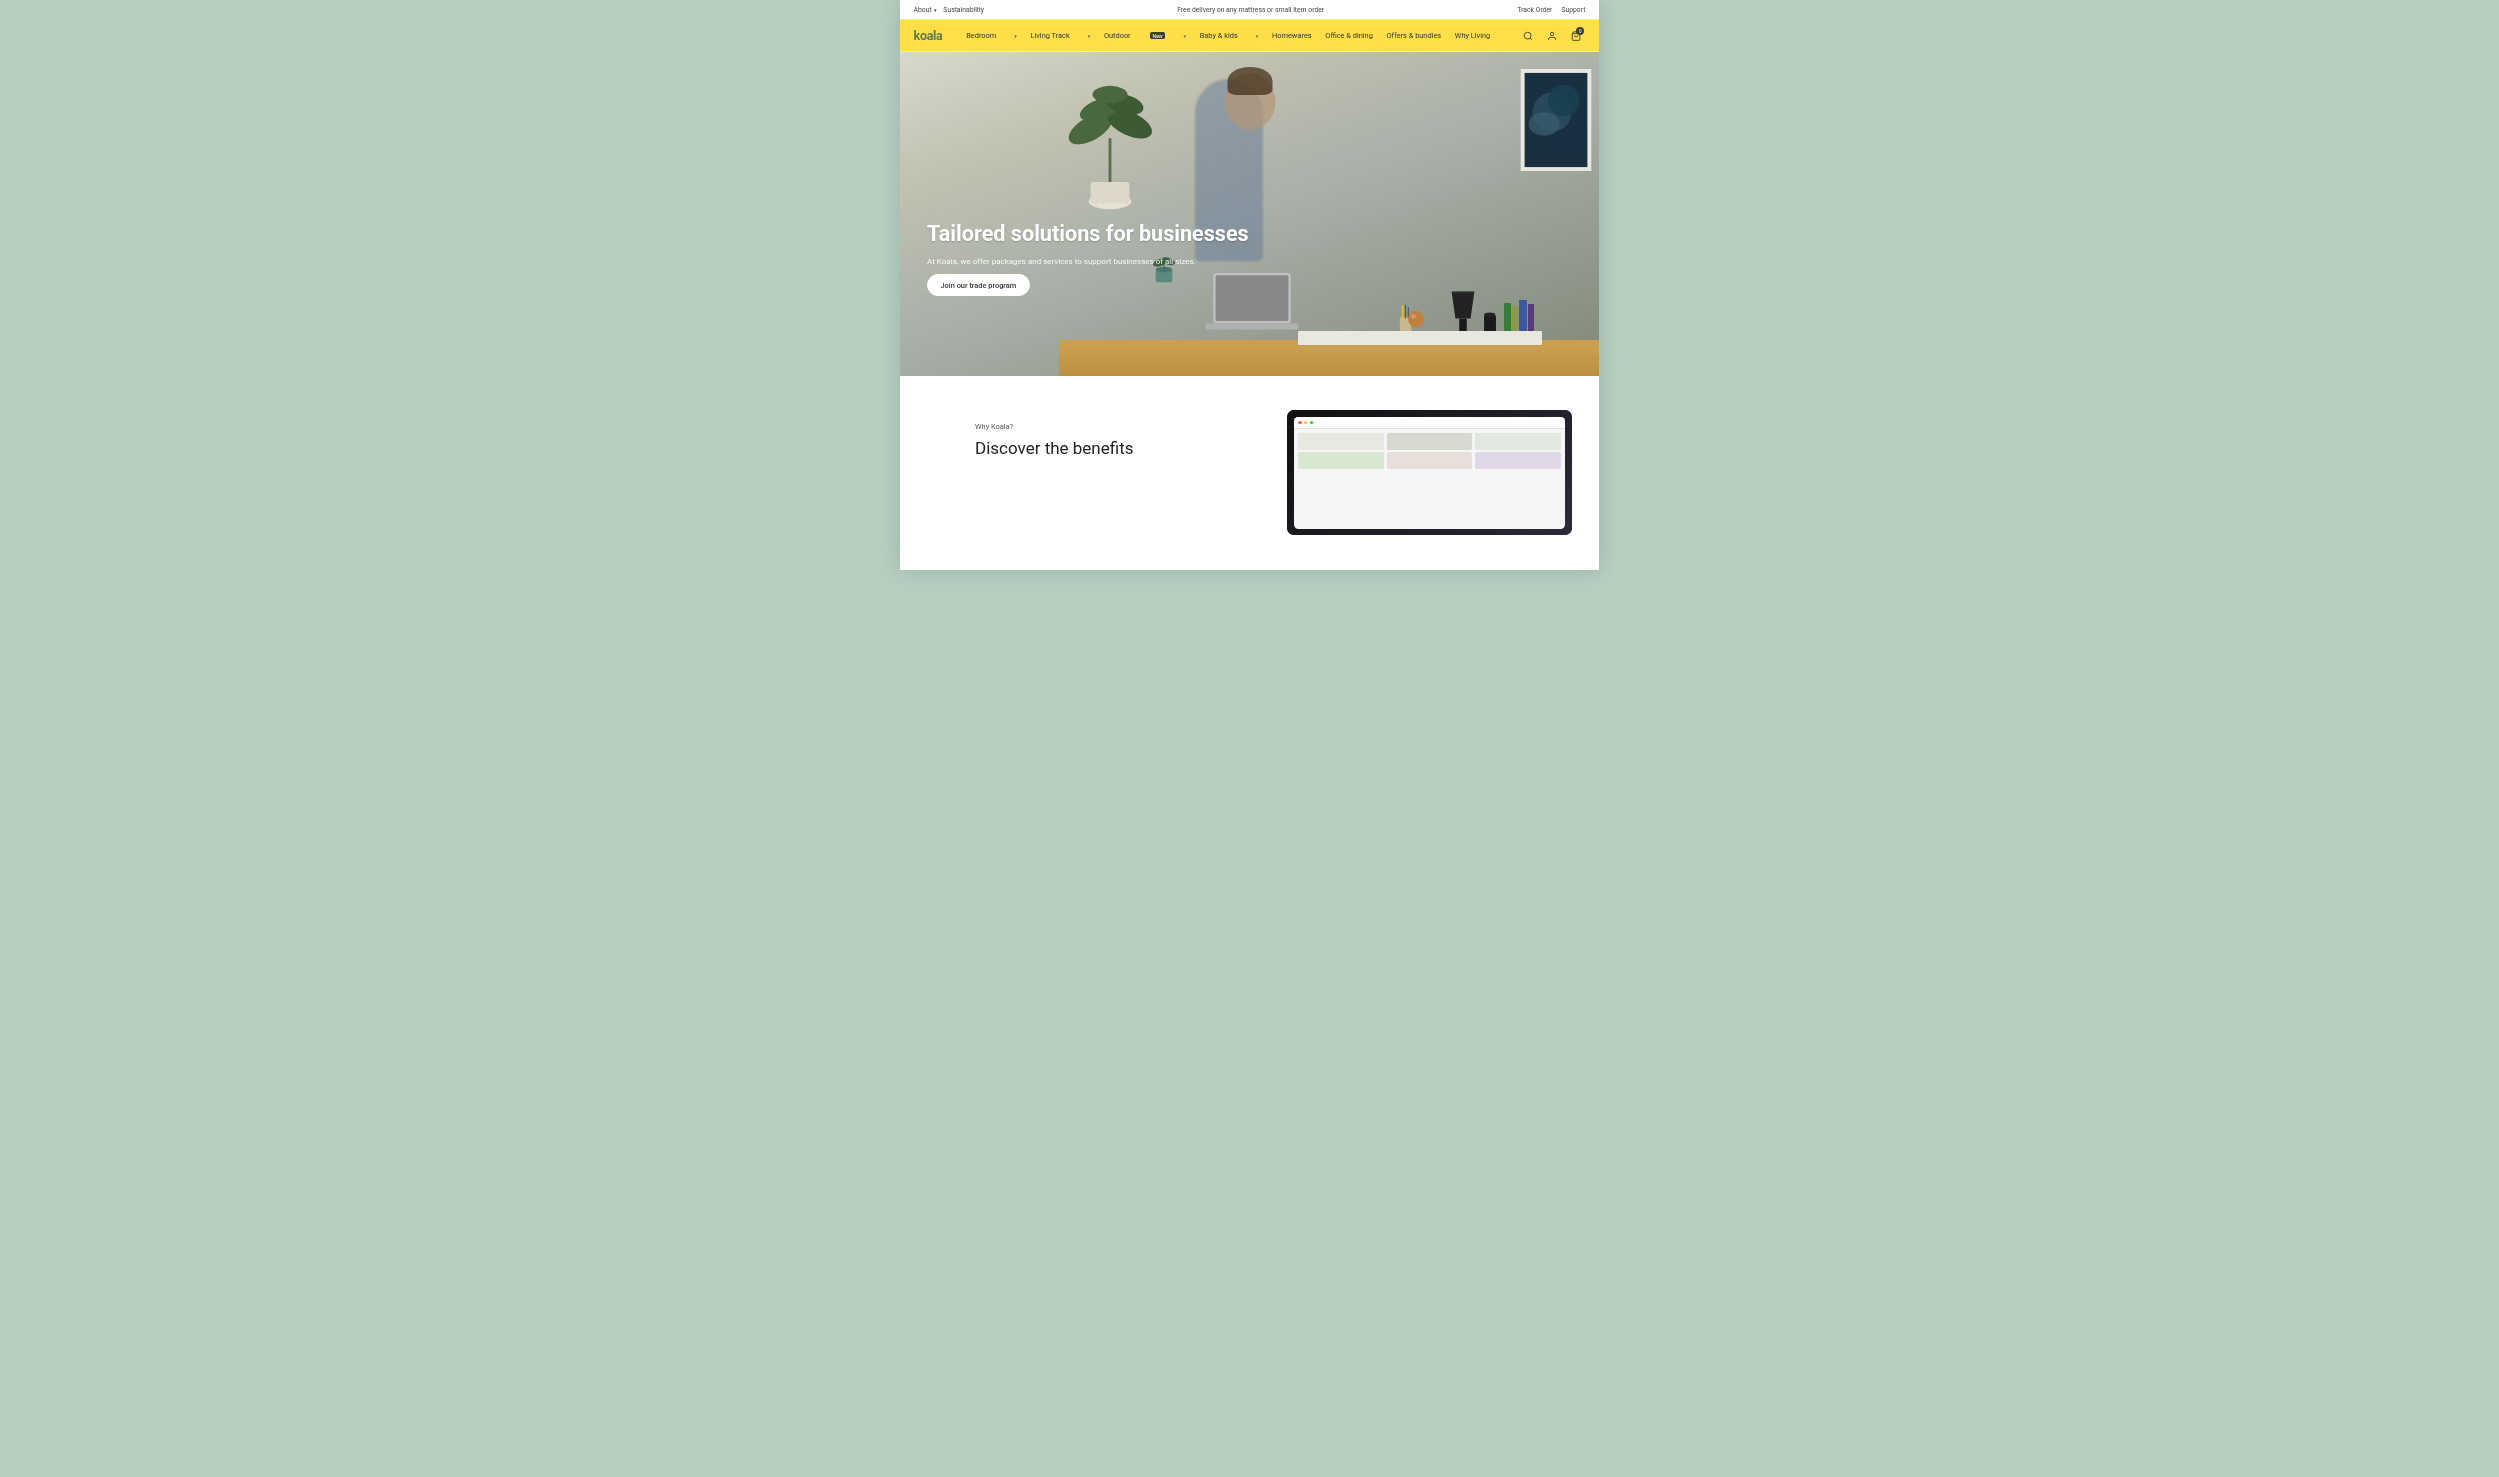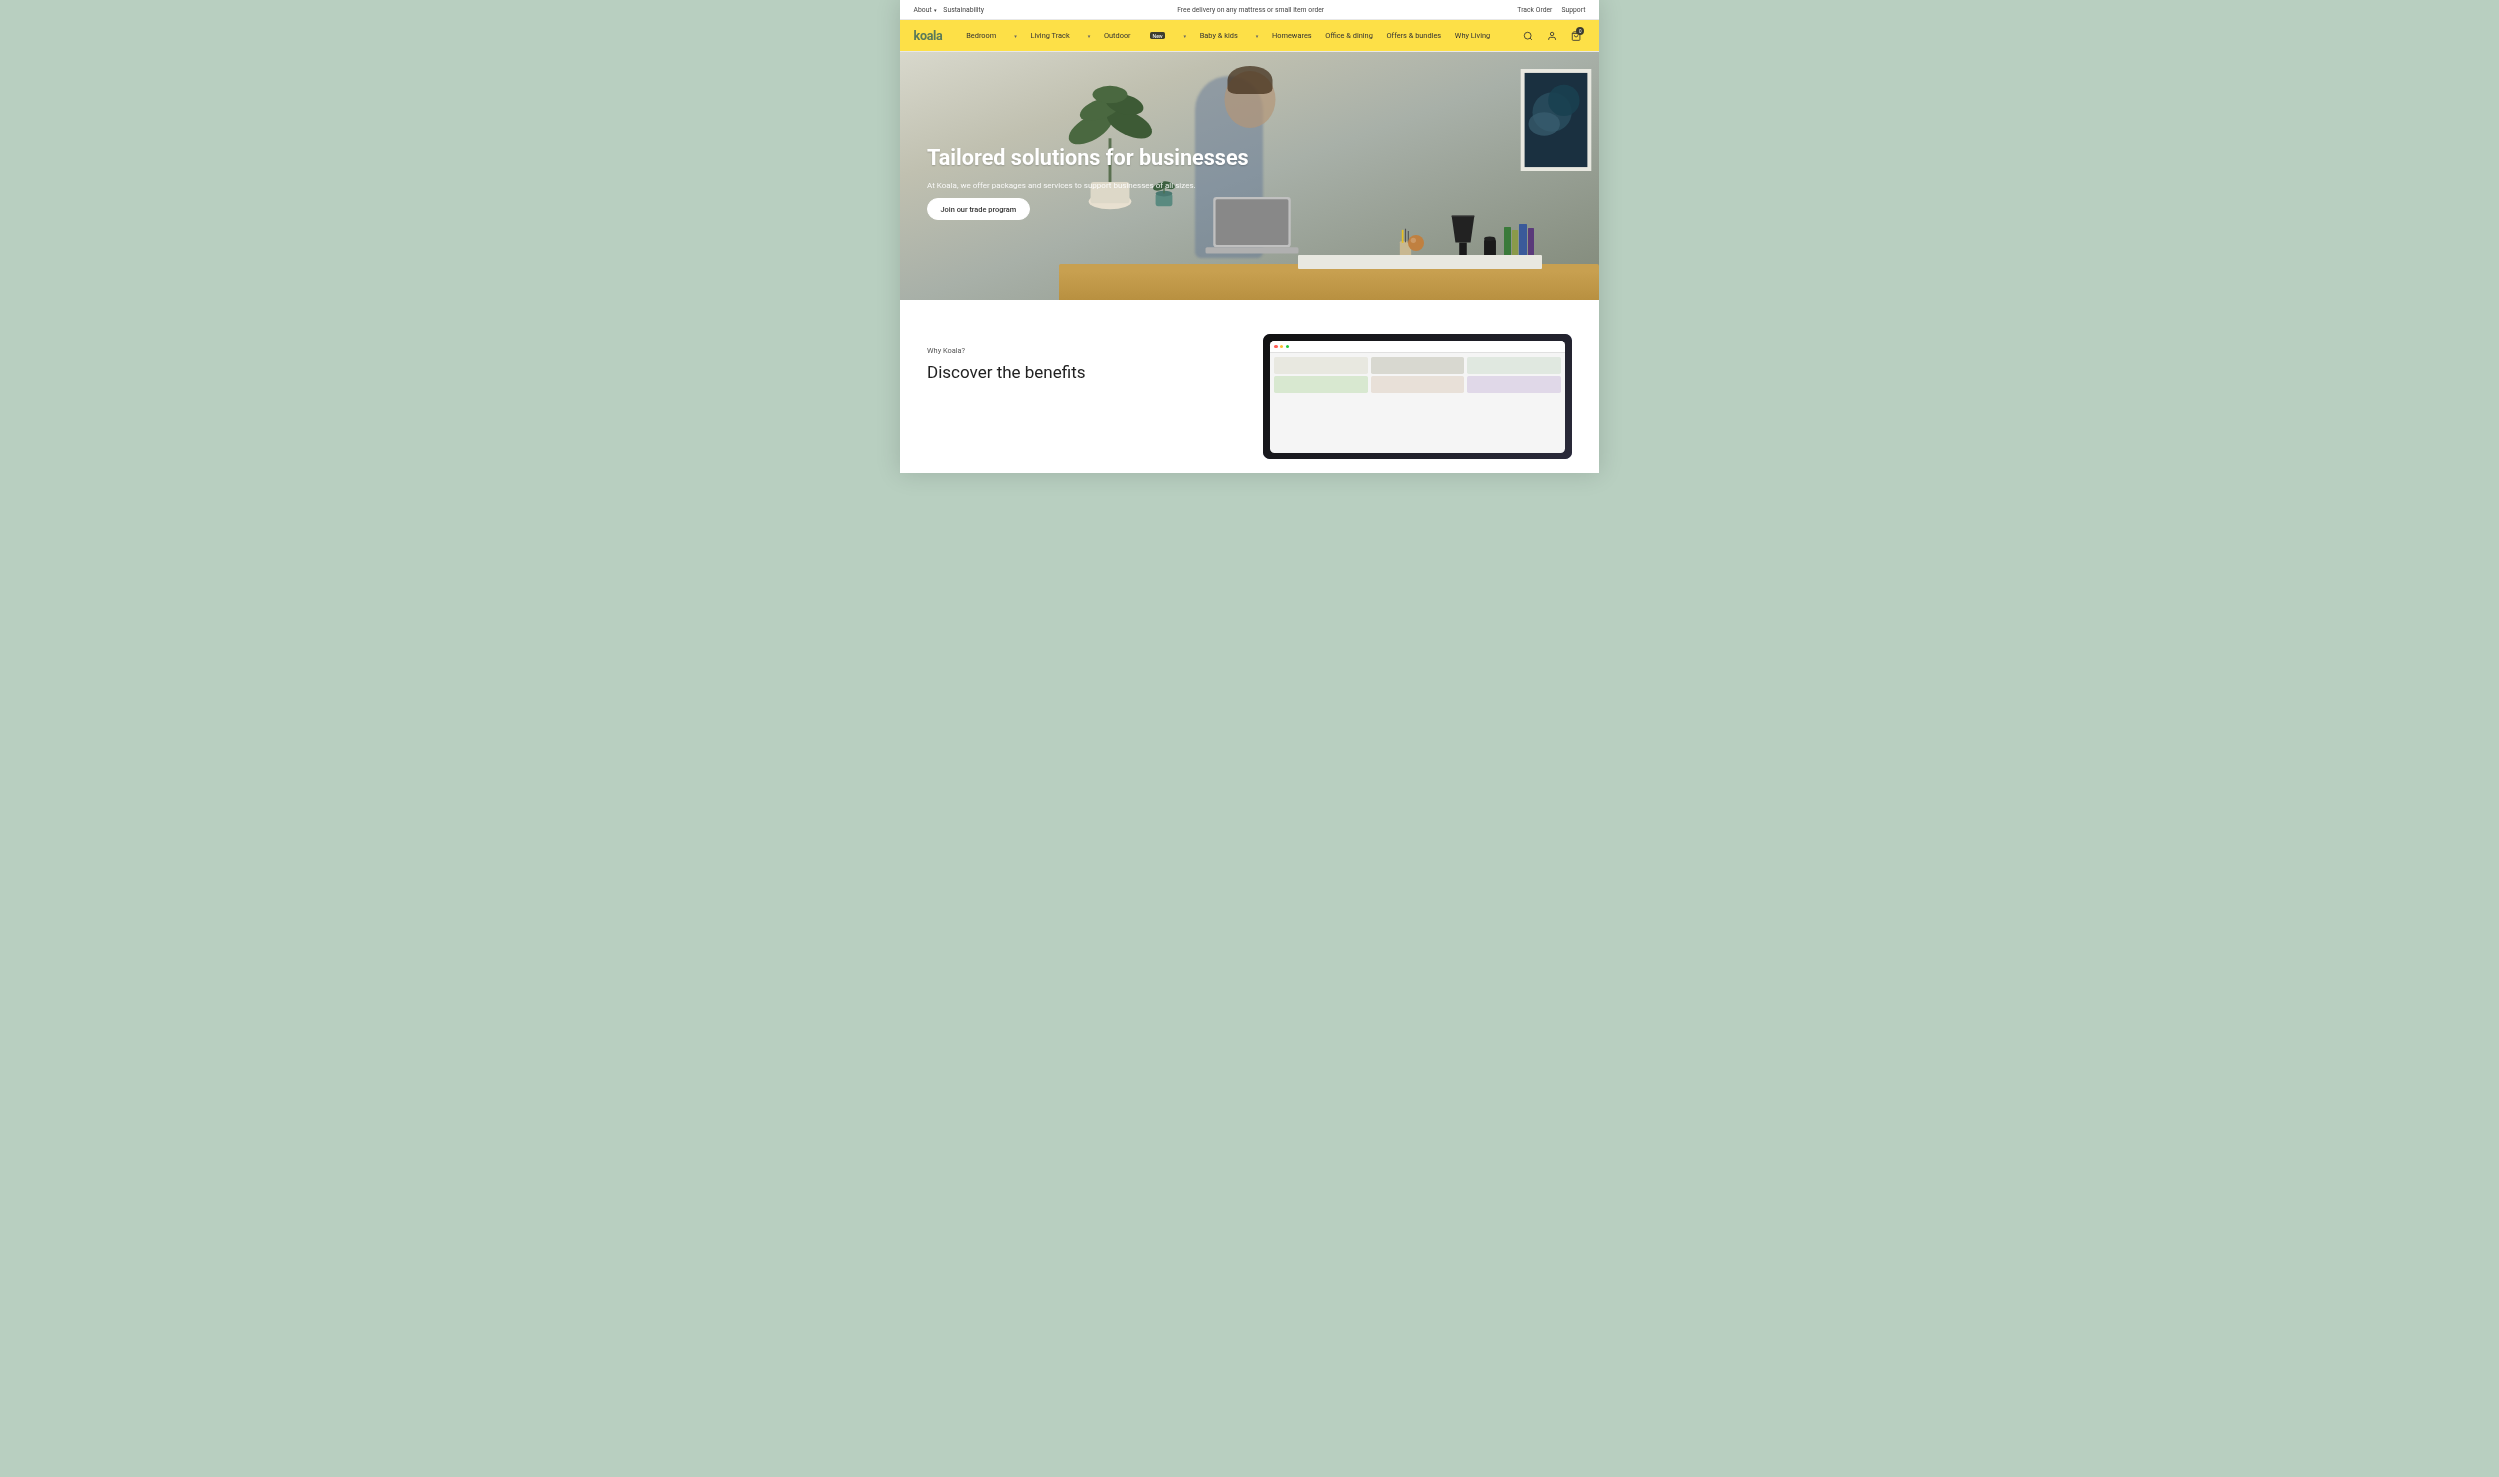--- a/index.html
+++ b/index.html
@@ -132,21 +132,21 @@
       border-radius: 50%;
       display: flex;
       align-items: center;
       justify-content: center;
     }
 
     
     .hero {
       position: relative;
       width: 100%;
-      height: 248px;
+      height: 324px;
       background: linear-gradient(135deg, #c8c8b8 0%, #9aaa9a 30%, #7a8a7a 60%, #5a6a6a 100%);
       overflow: hidden;
     }
 
     .hero-content {
       position: absolute;
       bottom: 80px;
       left: 27px;
       right: 50%;
       z-index: 10;
@@ -174,24 +174,25 @@
       padding: 5.7px 12.5px;
       font-size: 7.4px;
       font-weight: 500;
       cursor: pointer;
       text-decoration: none;
     }
 
     
     .below-hero {
       background: #fff;
-      padding: 34px 27px 14px;
+      padding: 34px 27px 35px;
       display: flex;
       gap: 27px;
       align-items: flex-start;
+      margin-left: 48px;
     }
     .below-hero-left {
       flex: 1;
       padding-top: 11.4px;
     }
     .why-koala-label {
       font-size: 7.4px;
       color: #555;
       margin-bottom: 6.8px;
     }

